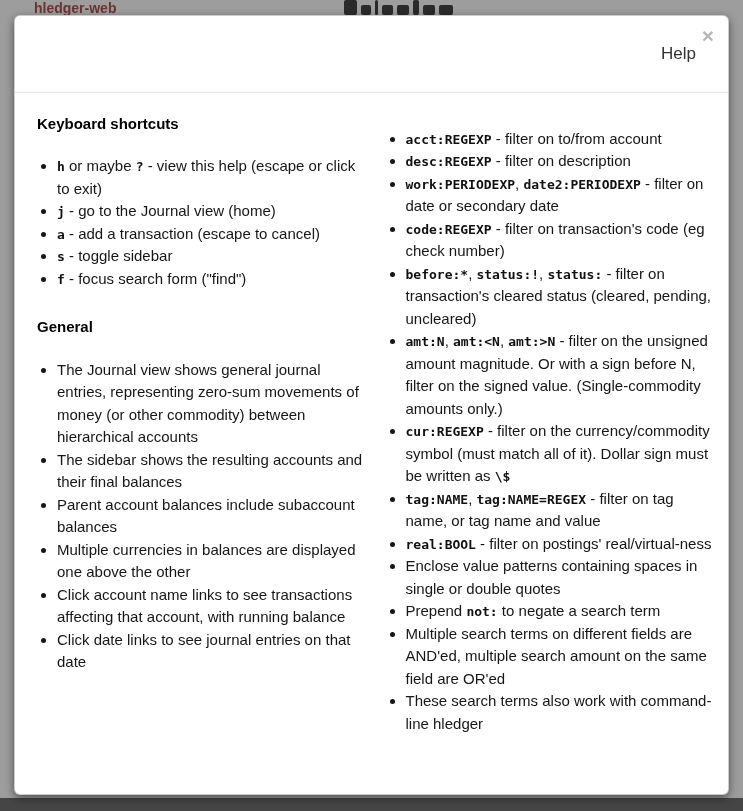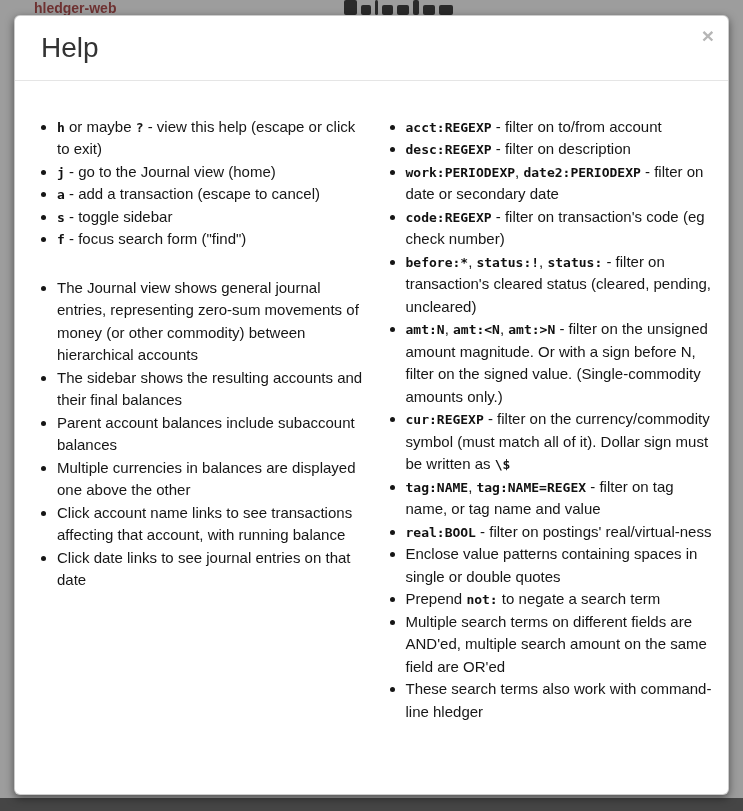--- a/index.html
+++ b/index.html
@@ -41,25 +41,26 @@
     box-shadow:0 3px 9px rgba(0,0,0,0.5);
     box-sizing:border-box;
     overflow:hidden;
   }
   .modal-header {
     position:relative;
     padding:13px 16px 12px 22px;
     border-bottom:1px solid #e5e5e5;
   }
   .modal-title {
-    margin:4px;
-    font-size:28px;
+    margin:16px;
+    font-size:17px;
     font-weight:500;
     color:#333333;
     line-height:1.1;
+    text-align:right;
   }
   .close {
     position:absolute; right:14px; top:9px;
     background:none; border:none; padding:0;
     font-size:21px; font-weight:bold;
     color:#b6b6b6;
     cursor:pointer;
     line-height:1;
     font-family:"Liberation Sans", sans-serif;
   }
@@ -100,27 +101,29 @@
   <div class="bottom-strip"></div>
 </div>
 
 <div class="modal">
   <div class="modal-header">
     <button class="close">×</button>
     <h4 class="modal-title">Help</h4>
   </div>
   <div class="modal-body">
     <div class="col">
+      <div class="section-heading">Keyboard shortcuts</div>
       <ul>
           <li><code>h</code> or maybe <code>?</code> - view this help (escape or click to exit)</li>
           <li><code>j</code> - go to the Journal view (home)</li>
           <li><code>a</code> - add a transaction (escape to cancel)</li>
           <li><code>s</code> - toggle sidebar</li>
           <li><code>f</code> - focus search form ("find")</li>
         </ul>
+      <div class="section-heading">General</div>
       <ul>
           <li>The Journal view shows general journal entries, representing zero-sum movements of money (or other commodity) between hierarchical accounts</li>
           <li>The sidebar shows the resulting accounts and their final balances</li>
           <li>Parent account balances include subaccount balances</li>
           <li>Multiple currencies in balances are displayed one above the other</li>
           <li>Click account name links to see transactions affecting that account, with running balance</li>
           <li>Click date links to see journal entries on that date</li>
         </ul>
     </div>
     <div class="col">

